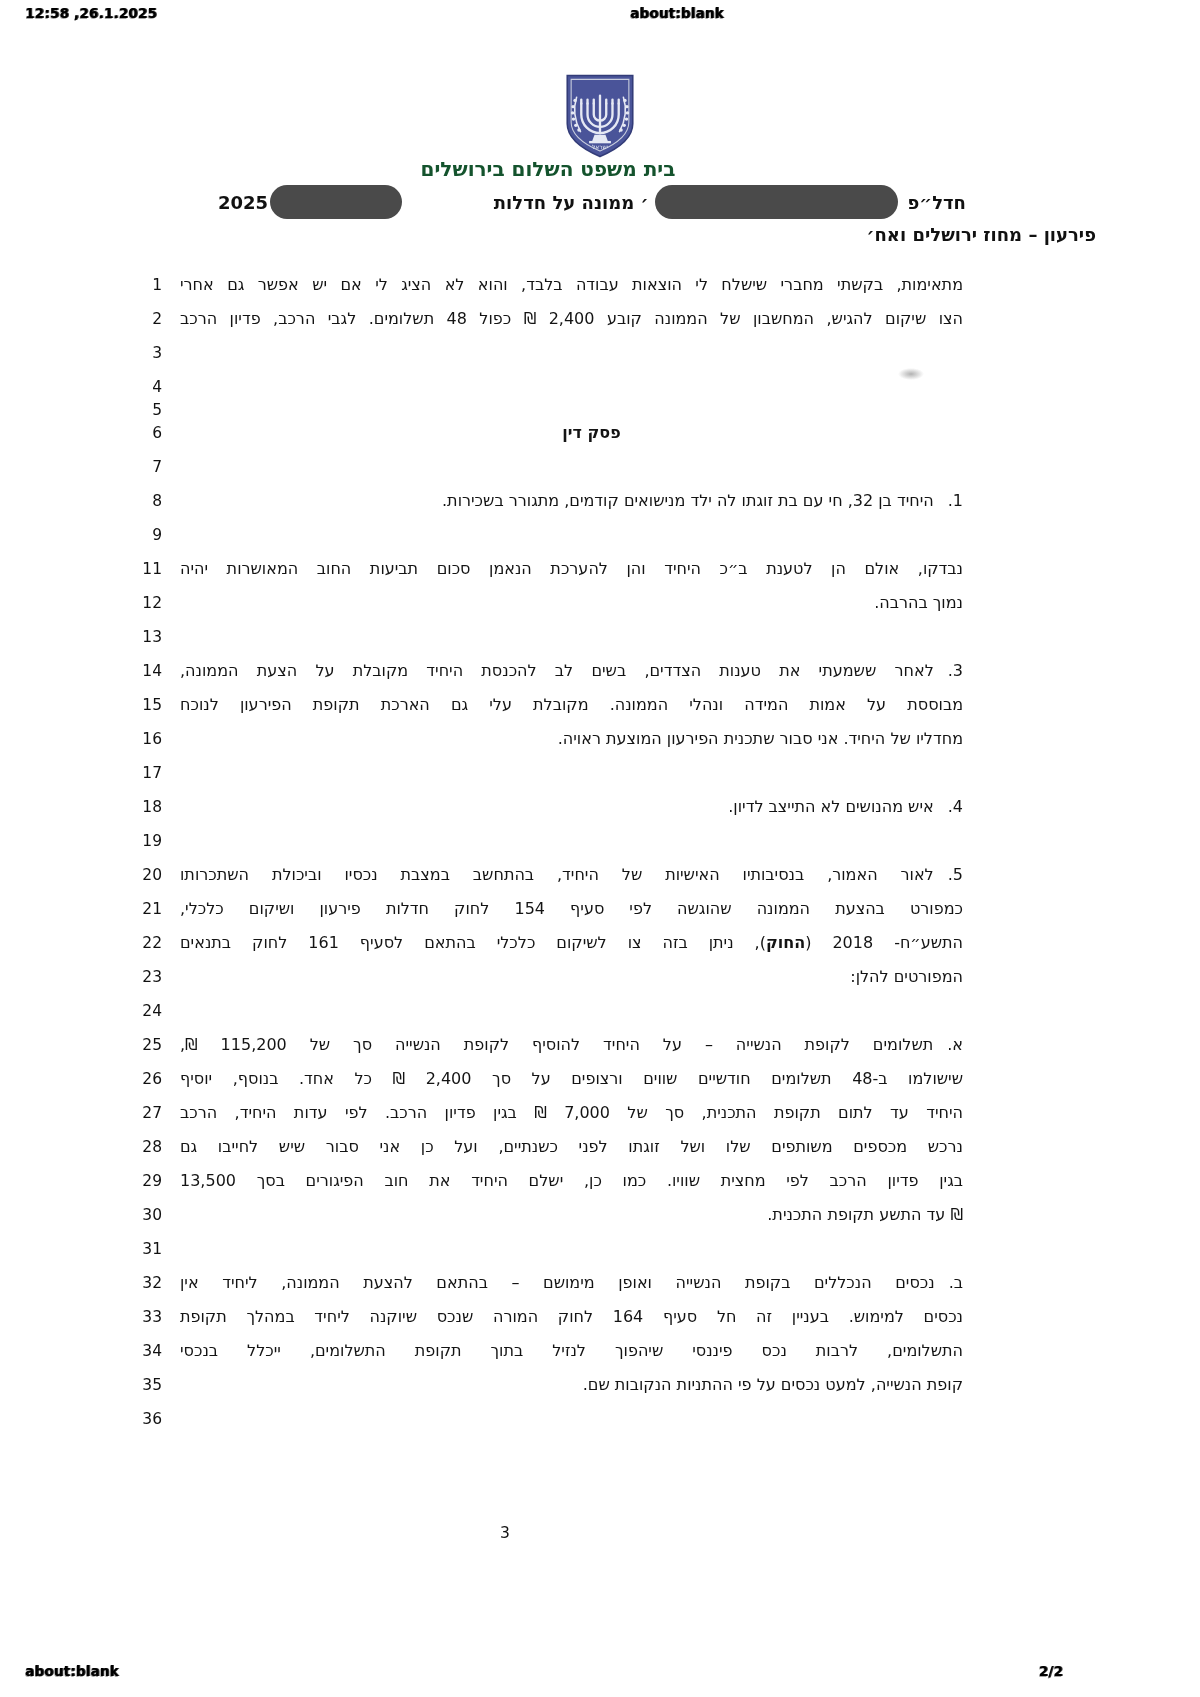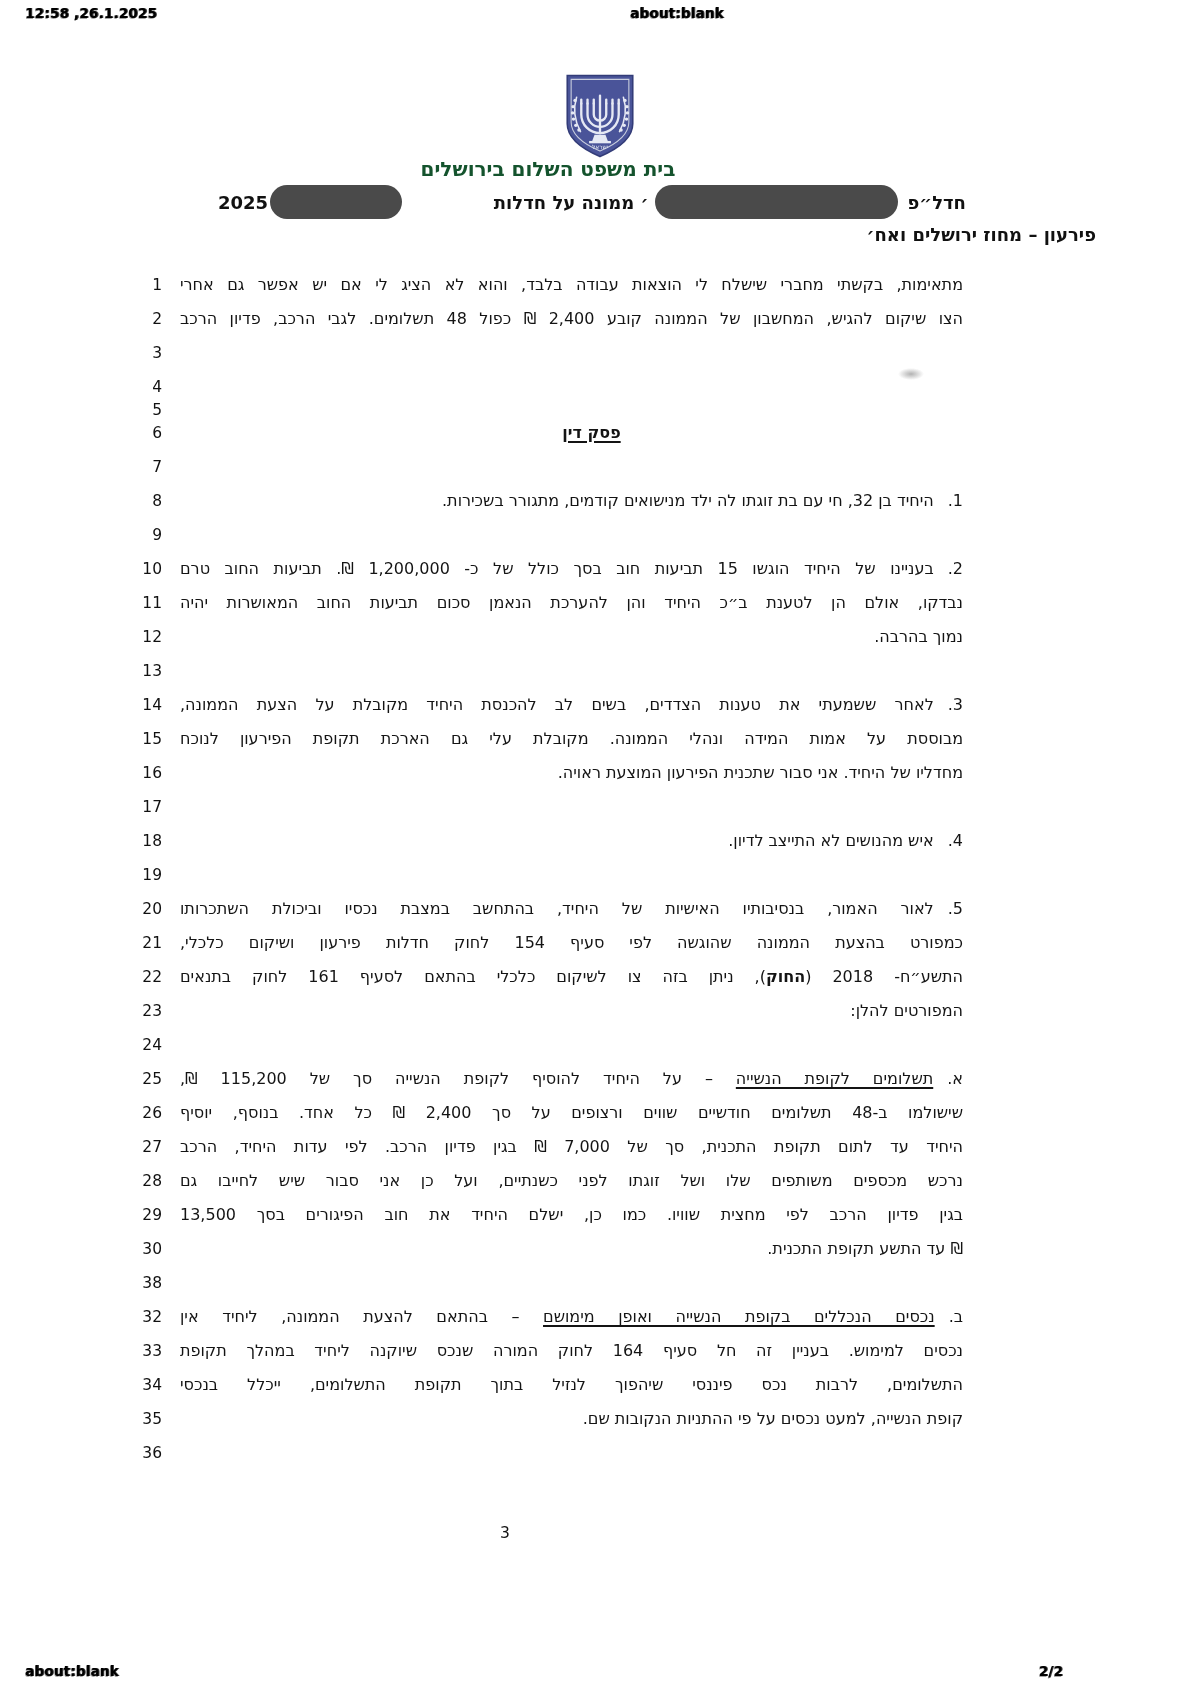--- a/index.html
+++ b/index.html
@@ -29,21 +29,21 @@
   .doc-body{position:absolute;top:268px;left:0;right:0;}
   .line{position:relative;height:34px;}
   .ln{position:absolute;left:136px;top:0;width:26px;text-align:right;
       font-size:15.5px;line-height:34px;color:#111;}
   .lt{direction:rtl;margin:0 133px 0 180px;text-align:right;
       font-size:16px;line-height:34px;color:#141414;}
   .lt.j{text-align:justify;text-align-last:justify;}
   .lt.ind{}
   .lt.center{text-align:center;margin-left:220px;}
   .lt .b{font-weight:700;}
-  .lt .u{text-decoration:underline;text-underline-offset:3px;text-decoration-thickness:1.5px;}
+  .lt .u{text-underline-offset:3px;text-decoration-thickness:1.5px;}
   .lt .num{margin-inline-end:14px;}
   .page-number{position:absolute;top:1524px;left:0;right:86px;text-align:center;font-size:15.5px;}
   .artifact{position:absolute;left:898px;top:368px;width:26px;height:12px;
             background:radial-gradient(ellipse at center, rgba(115,115,115,.55), rgba(115,115,115,0) 70%);
             filter:blur(.5px);}
 </style>
 </head>
 <body>
 
 <div class="page">
@@ -131,24 +131,20 @@
       </div>
       <div class="line">
         <span class="ln">8</span>
         <div class="lt"><span class="num">1.</span><span>היחיד בן 32, חי עם בת זוגתו לה ילד מנישואים קודמים, מתגורר בשכירות.</span></div>
       </div>
       <div class="line">
         <span class="ln">9</span>
         <div class="lt"></div>
       </div>
       <div class="line">
-        <span class="ln">10</span>
-        <div class="lt j"><span class="num">2.</span><span>בעניינו של היחיד הוגשו 15 תביעות חוב בסך כולל של כ- 1,200,000 ₪. תביעות החוב טרם</span></div>
-      </div>
-      <div class="line">
         <span class="ln">11</span>
         <div class="lt j"><span>נבדקו, אולם הן לטענת ב״כ היחיד והן להערכת הנאמן סכום תביעות החוב המאושרות יהיה</span></div>
       </div>
       <div class="line">
         <span class="ln">12</span>
         <div class="lt"><span>נמוך בהרבה.</span></div>
       </div>
       <div class="line">
         <span class="ln">13</span>
         <div class="lt"></div>
@@ -215,21 +211,21 @@
       </div>
       <div class="line">
         <span class="ln">29</span>
         <div class="lt j ind"><span>בגין פדיון הרכב לפי מחצית שוויו. כמו כן, ישלם היחיד את חוב הפיגורים בסך 13,500</span></div>
       </div>
       <div class="line">
         <span class="ln">30</span>
         <div class="lt ind"><span>₪ עד התשע תקופת התכנית.</span></div>
       </div>
       <div class="line">
-        <span class="ln">38</span>
+        <span class="ln">31</span>
         <div class="lt"></div>
       </div>
       <div class="line">
         <span class="ln">32</span>
         <div class="lt j"><span class="num">ב.</span><span class="u">נכסים הנכללים בקופת הנשייה ואופן מימושם</span><span> – בהתאם להצעת הממונה, ליחיד אין</span></div>
       </div>
       <div class="line">
         <span class="ln">33</span>
         <div class="lt j ind"><span>נכסים למימוש. בעניין זה חל סעיף 164 לחוק המורה שנכס שיוקנה ליחיד במהלך תקופת</span></div>
       </div>

